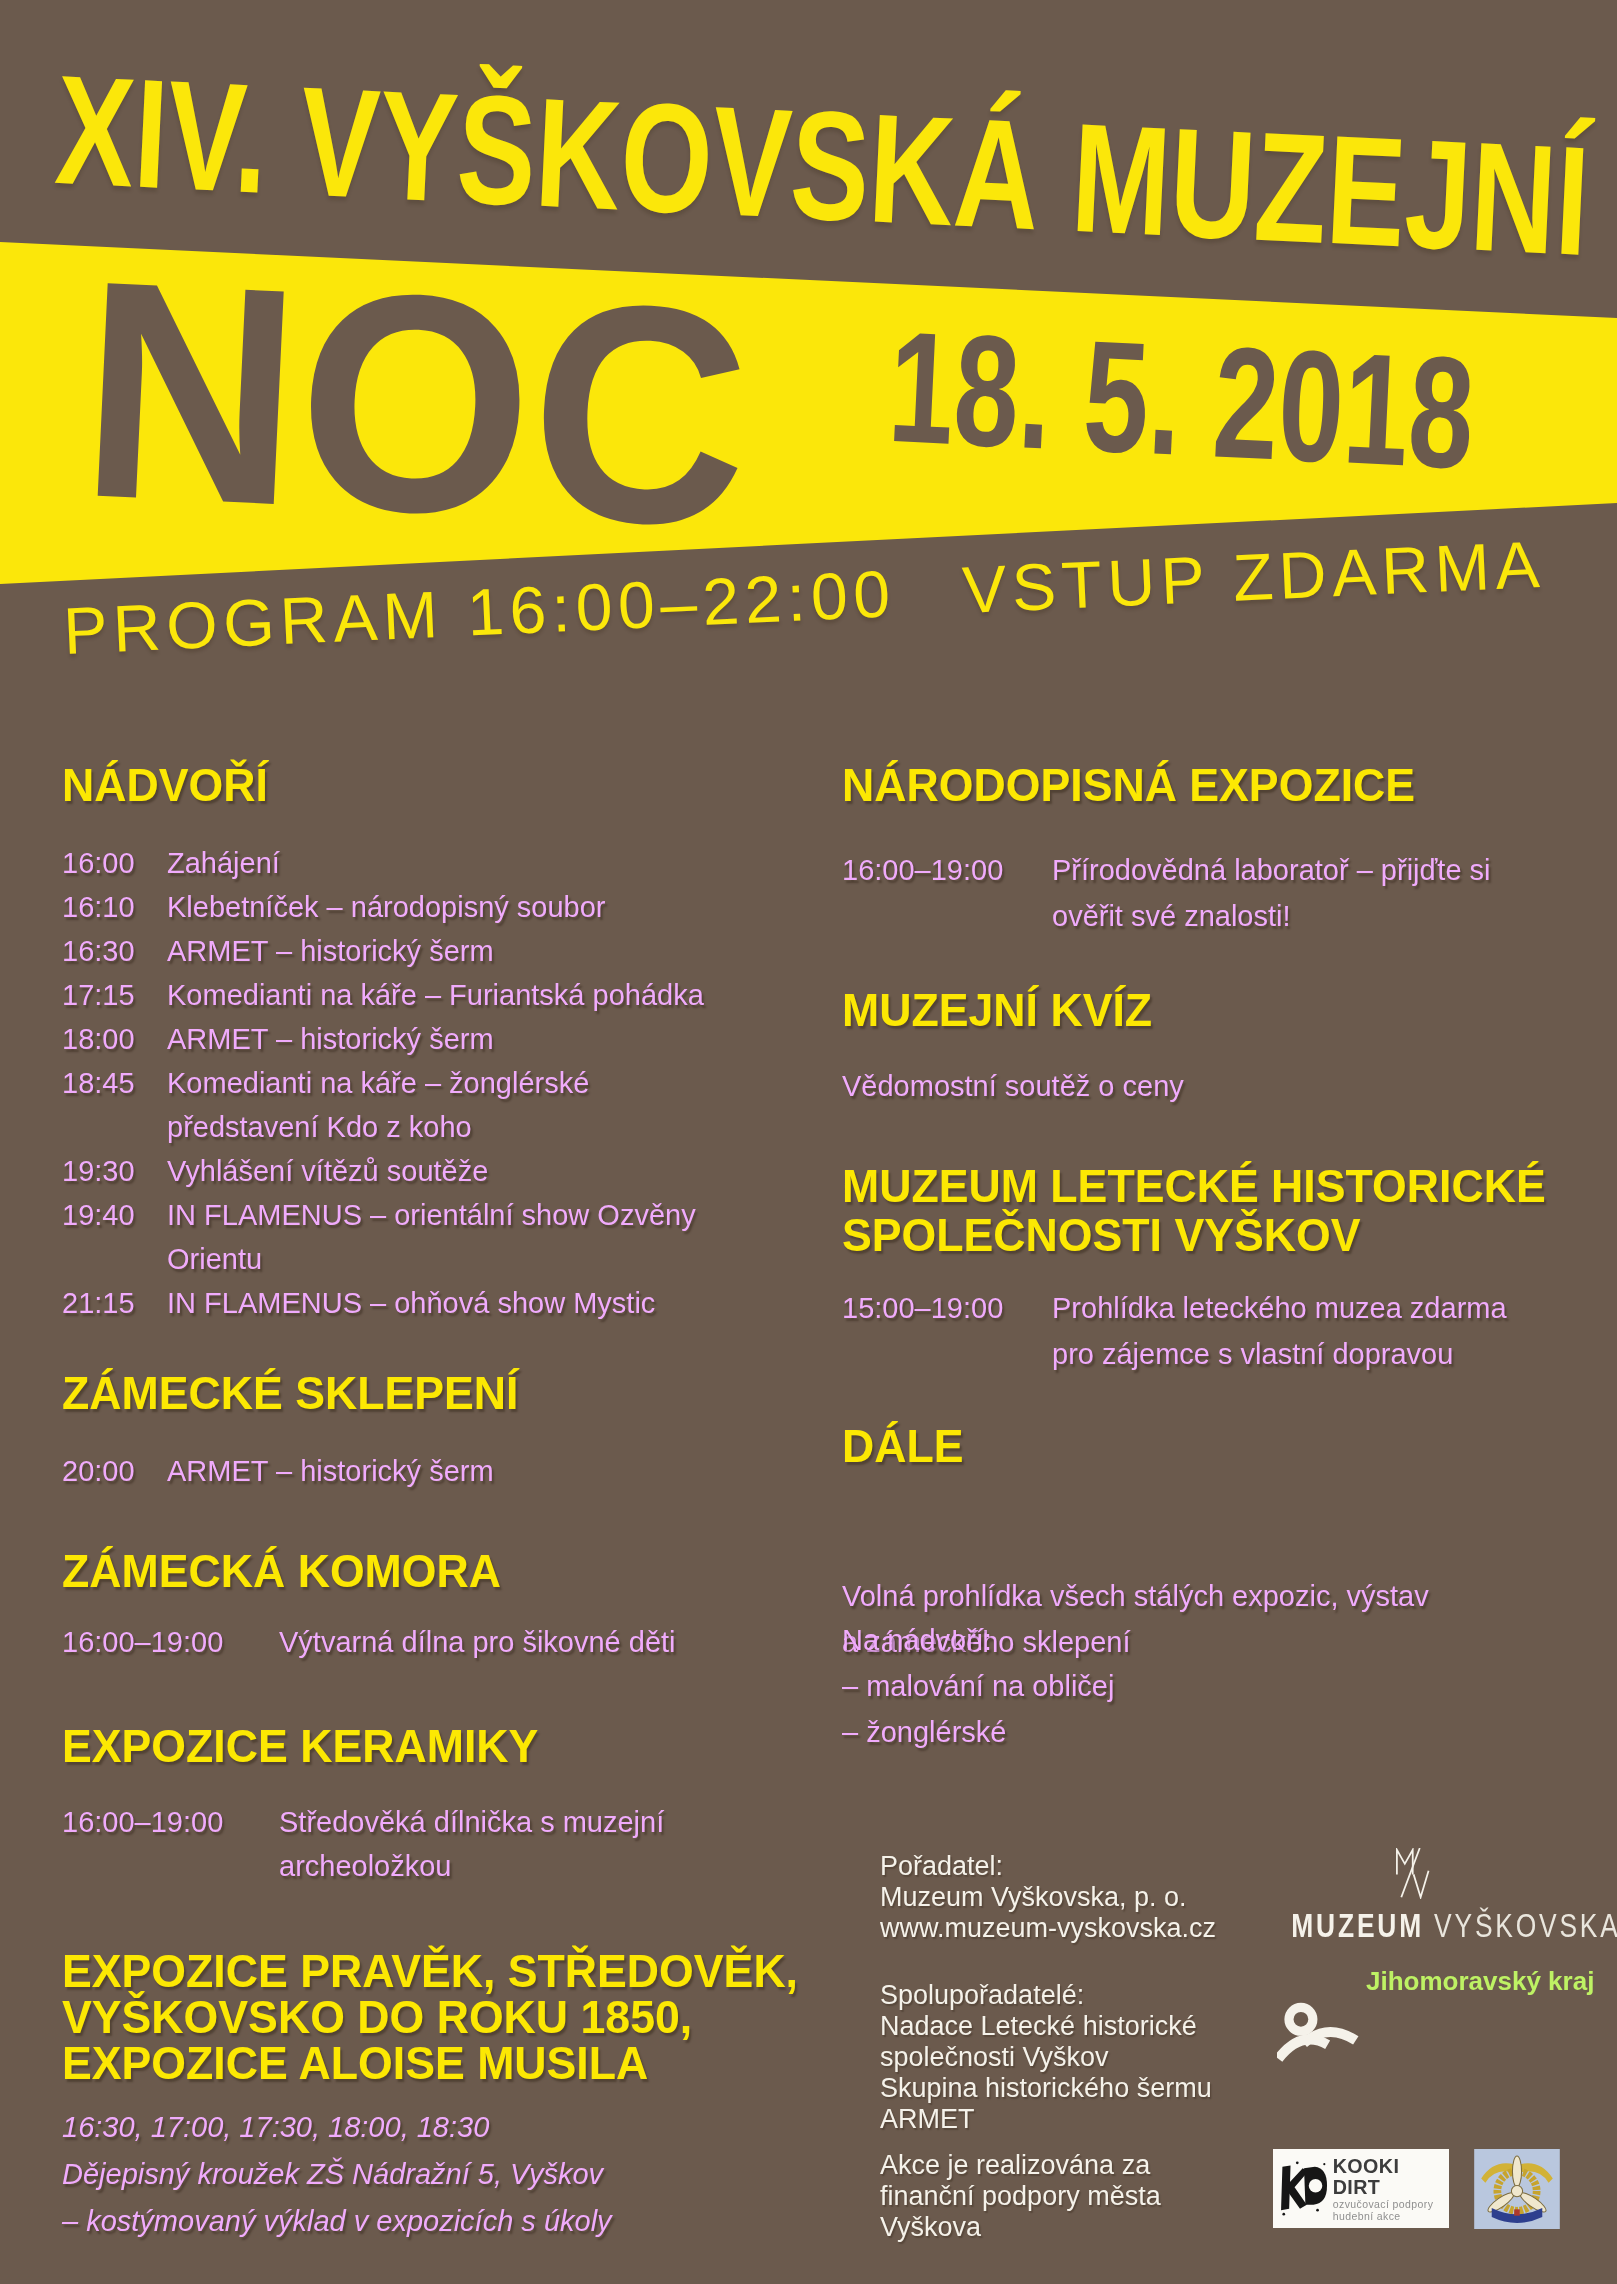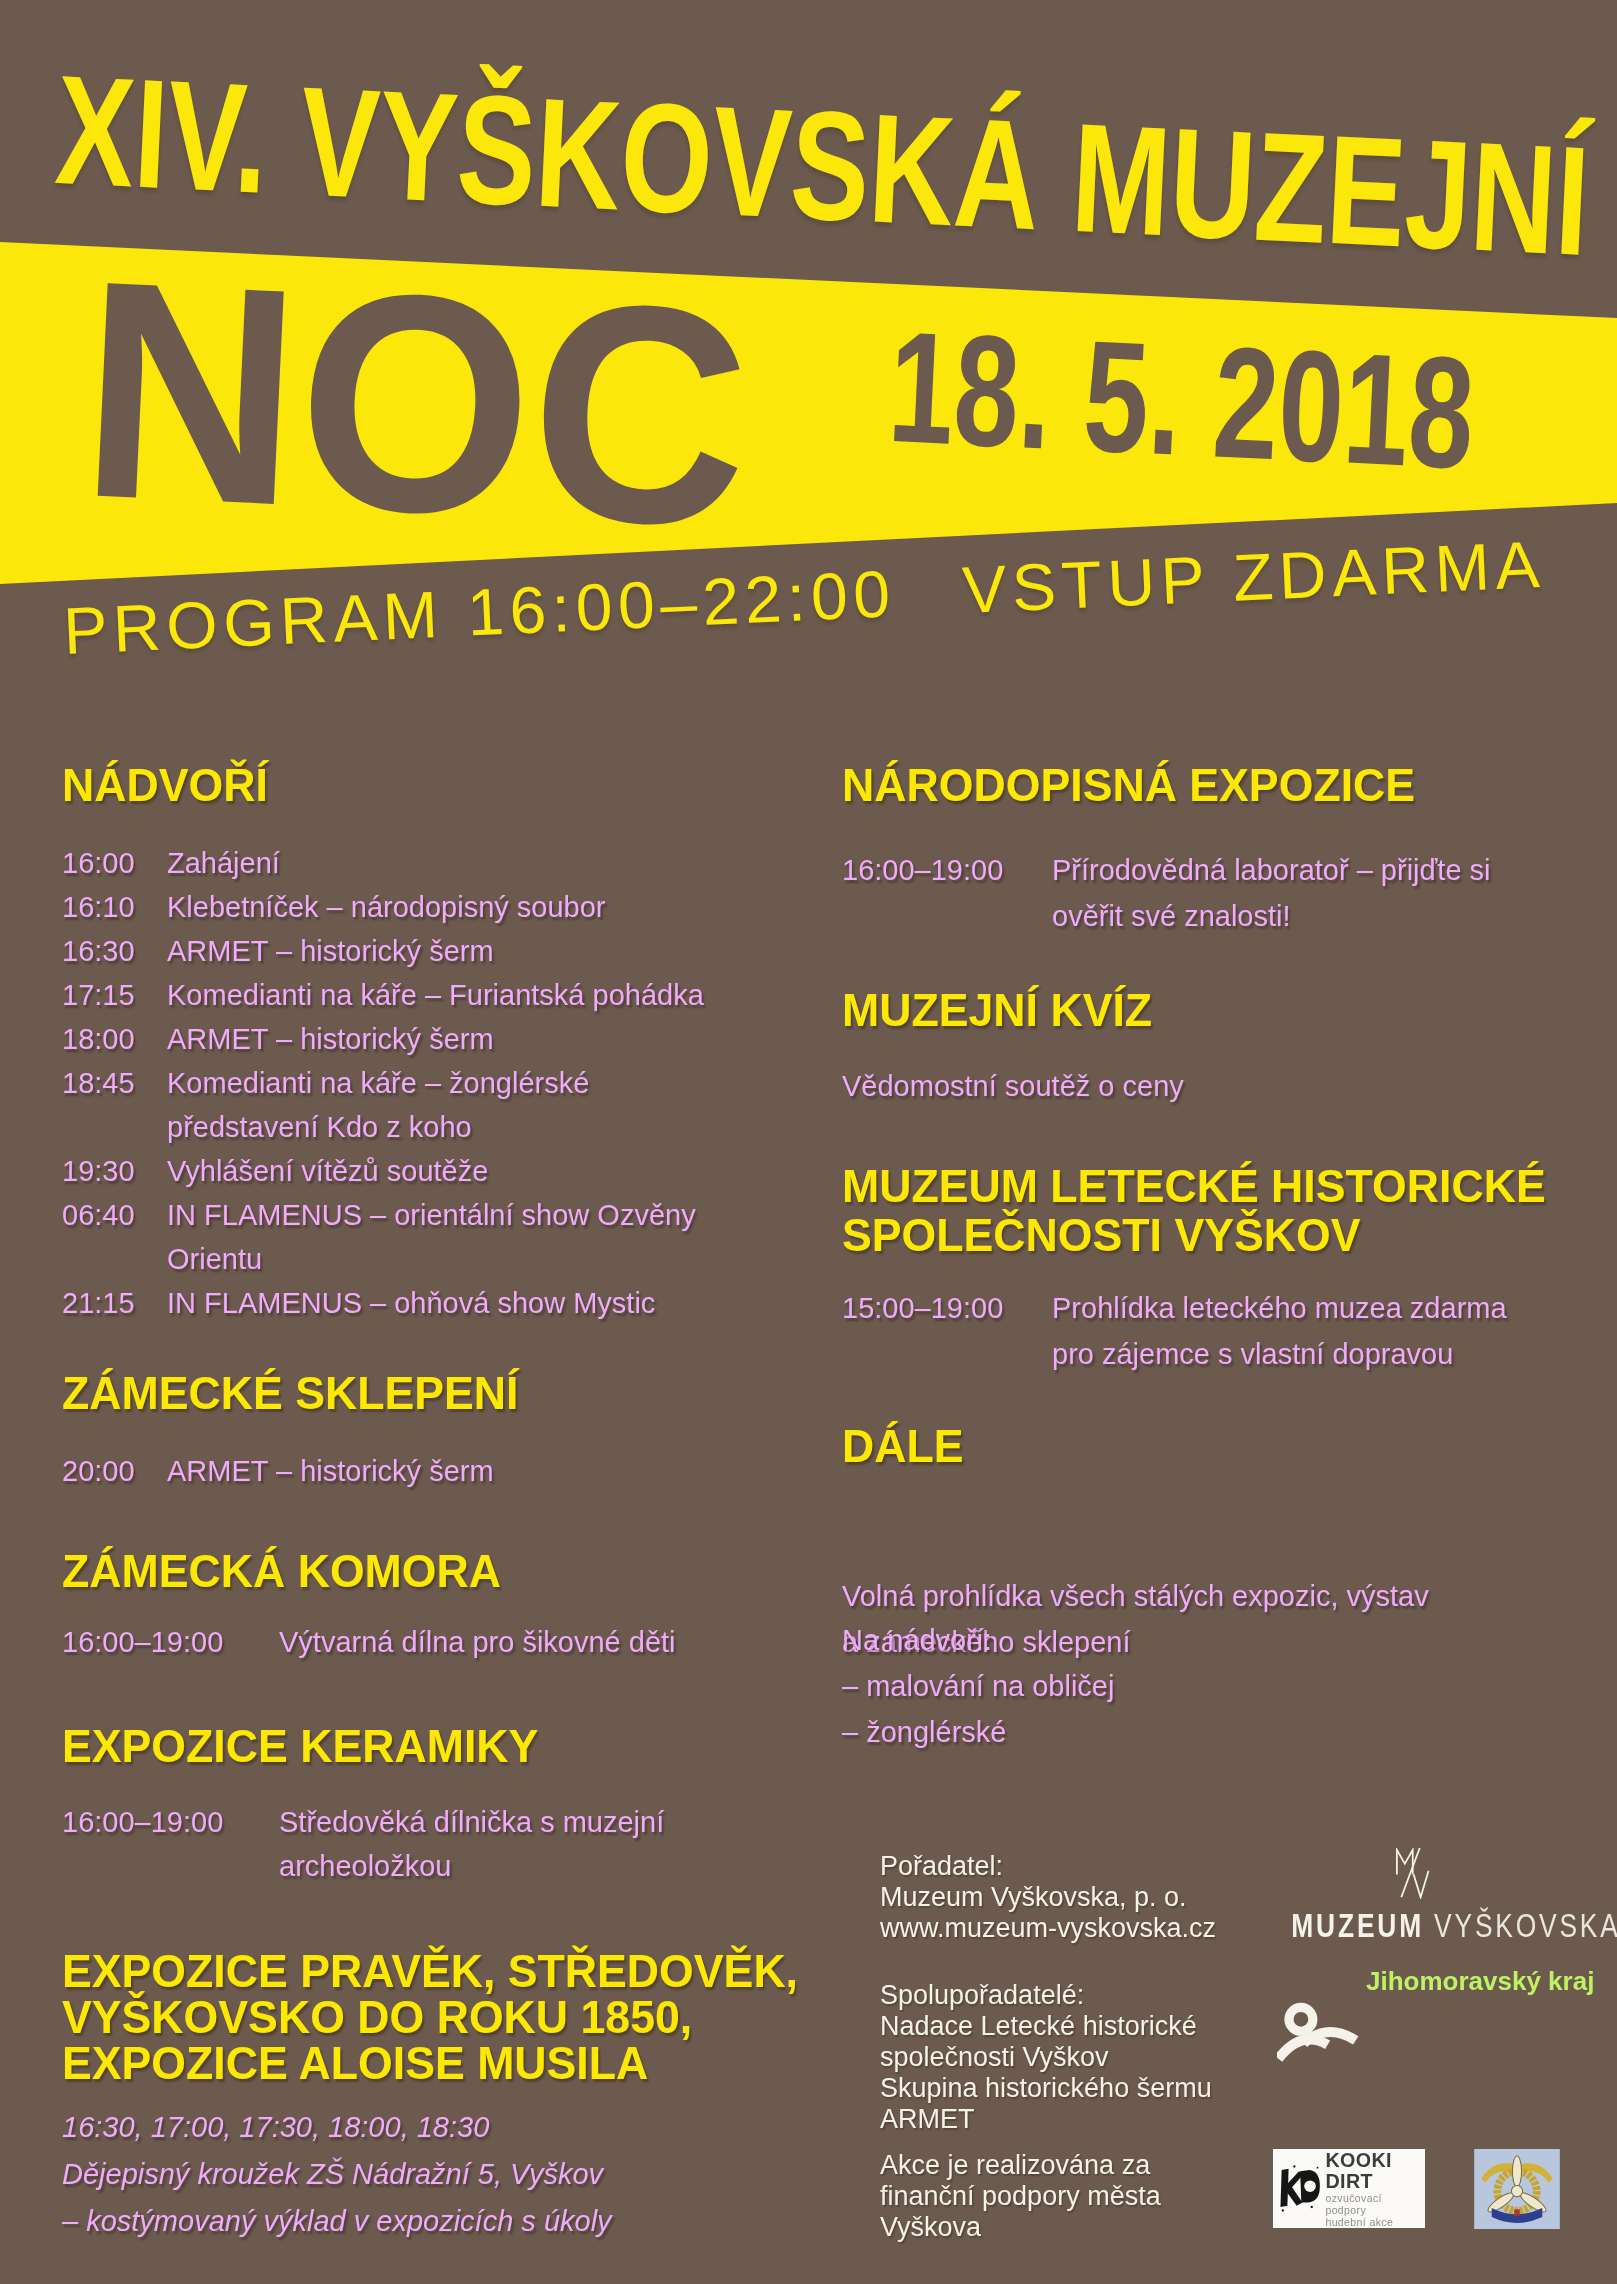--- a/index.html
+++ b/index.html
@@ -38,21 +38,21 @@
   .credits{position:absolute;left:880px;font-size:27px;line-height:31px;color:#f5f2ea;
            white-space:nowrap;text-shadow:1.4px 2.1px 1.4px rgba(35,22,10,.3);}
   
   .mv-text{position:absolute;left:1259px;top:1909px;width:323px;text-align:center;
            font-size:33px;letter-spacing:3.5px;color:#f5f2ea;line-height:1;white-space:nowrap;
            transform:scaleX(.8);transform-origin:50% 0;}
   .mv-text .w1{font-weight:700;}
   .mv-text .w2{font-weight:400;opacity:.92;}
   .kraj-text{position:absolute;left:1366px;top:1968px;font-size:26px;font-weight:bold;
              color:#bef264;line-height:1;white-space:nowrap;}
-  .kooki{position:absolute;left:1273px;top:2149px;width:152px;height:79px;background:#fbfaf6;
+  .kooki{position:absolute;left:1273px;top:2149px;width:176px;height:79px;background:#fbfaf6;
          display:flex;align-items:center;}
   .kooki .txt{margin-left:4.2px;}
   .kooki .big{font-size:19.7px;font-weight:bold;color:#3c3c3c;line-height:21px;letter-spacing:0.4px;}
   .kooki .small{font-size:10.5px;color:#8f8f8f;line-height:12px;letter-spacing:0.4px;}
 </style>
 </head>
 <body>
 
 <div id="poster">
 
@@ -91,21 +91,21 @@
       <div>
         <div>Komedianti na káře – žonglérské</div>
         <div>představení Kdo z koho</div>
       </div>
     </div>
     <div class="row">
       <div class="t">19:30</div>
       <div>Vyhlášení vítězů soutěže</div>
     </div>
     <div class="row">
-      <div class="t">06:40</div>
+      <div class="t">19:40</div>
       <div>
         <div>IN FLAMENUS – orientální show Ozvěny</div>
         <div>Orientu</div>
       </div>
     </div>
     <div class="row">
       <div class="t">21:15</div>
       <div>IN FLAMENUS – ohňová show Mystic</div>
     </div>
   </div>

